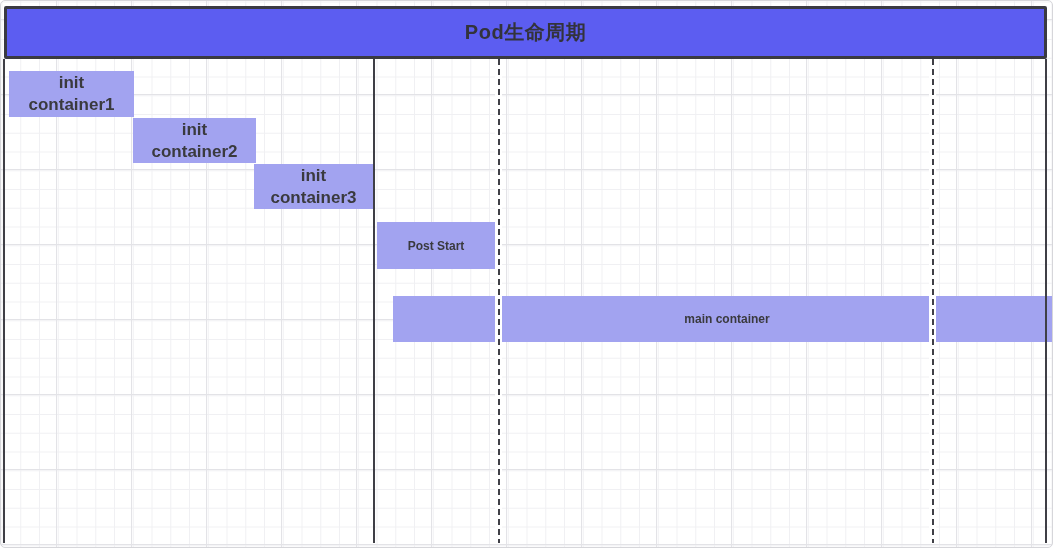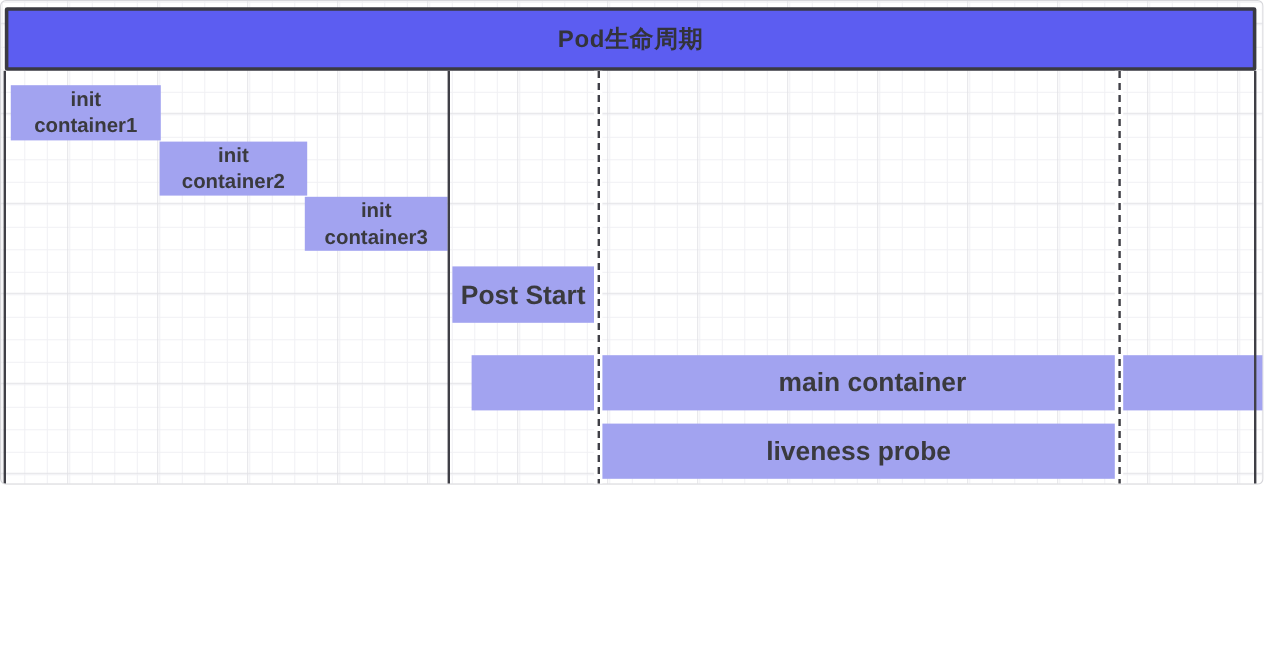--- a/index.html
+++ b/index.html
@@ -4,21 +4,21 @@
 <style>
   html, body {
     margin: 0;
     padding: 0;
     background: #ffffff;
     font-family: "Liberation Sans", "DejaVu Sans", sans-serif;
   }
   .canvas {
     position: relative;
     width: 1053px;
-    height: 404px;
+    height: 548px;
     box-sizing: border-box;
     overflow: hidden;
     border: 1px solid #d6d6da;
     border-radius: 5px;
     background-color: #ffffff;
     
     background-image:
       linear-gradient(to right, #e3e3e7 1px, transparent 1px),
       linear-gradient(to bottom, #e3e3e7 1px, transparent 1px),
       linear-gradient(to right, #f0f0f3 1px, transparent 1px),
@@ -48,21 +48,21 @@
   }
 
   
   .bar {
     position: absolute;
     background: var(--bar-fill, #a2a3f0);
     display: flex;
     flex-direction: column;
     align-items: center;
     justify-content: center;
-    font-size: 22px;
+    font-size: 12px;
     font-weight: bold;
     color: var(--bar-text, #3a3a3e);
     text-align: center;
     line-height: 22px;
   }
   .bar-init1     { left: 8px;   top: 70px;  width: 125px; height: 46px; font-size: 17px; }
   .bar-init2     { left: 132px; top: 117px; width: 123px; height: 45px; font-size: 17px; }
   .bar-init3     { left: 253px; top: 163px; width: 119px; height: 45px; font-size: 17px; }
   .bar-poststart { left: 376px; top: 221px; width: 118px; height: 47px; }
   .bar-main      { left: 392px; top: 295px; width: 668px; height: 46px; }
@@ -130,23 +130,20 @@
   </div>
 
   <div class="bar bar-poststart">
     <span>Post Start</span>
   </div>
 
   <div class="bar bar-main">
     <span>main container</span>
   </div>
 
-  <div class="bar bar-liveness">
-    <span>liveness probe</span>
-  </div>
 
 
 
   <div class="vline solid vline-left"></div>
   <div class="vline solid vline-mid"></div>
   <div class="vline solid vline-right"></div>
 
   <div class="vline dashed vline-dash1">
     <div class="dash-core"></div>
   </div>

